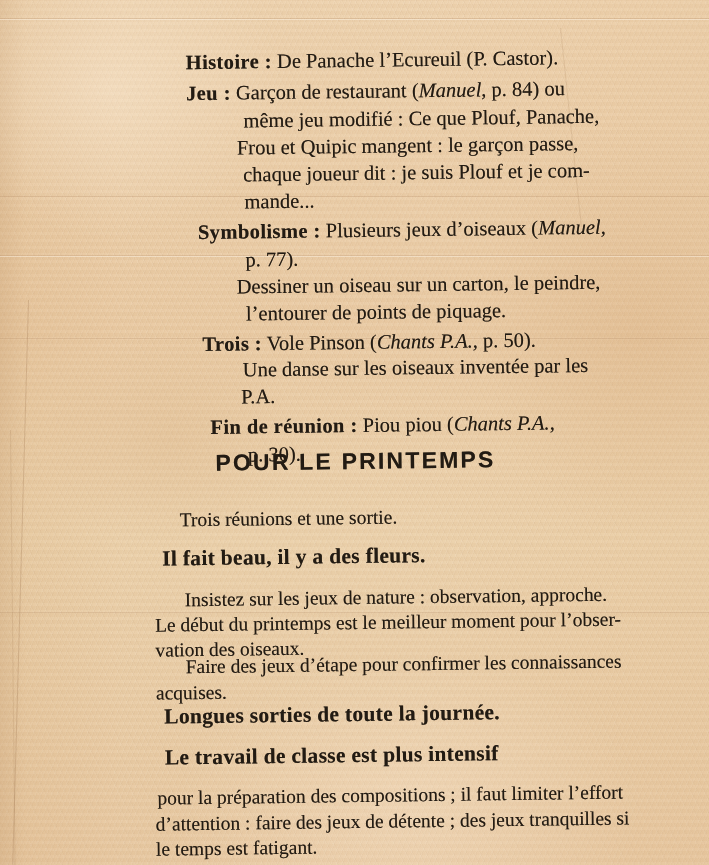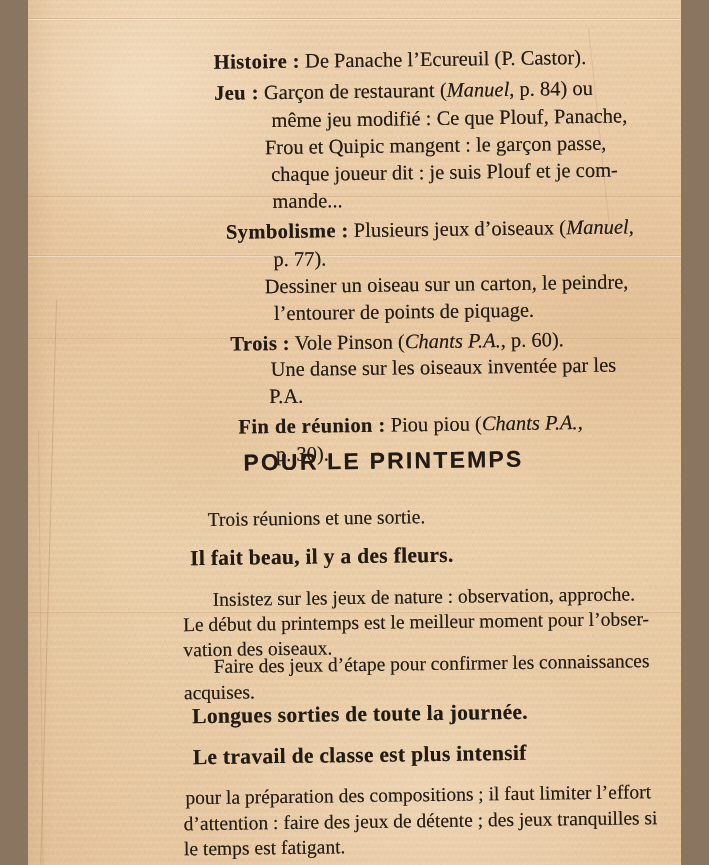--- a/index.html
+++ b/index.html
@@ -4,21 +4,21 @@
 <title>Scanned page</title>
 <style>
   html, body {
     margin: 0;
     padding: 0;
     background: #8a7560;
   }
 
   #page {
     position: relative;
-    width: 653px;
+    width: 709px;
     height: 865px;
     margin: 0 auto;
     overflow: hidden;
     background-color: #e9c9a2;
     background-image:
       
       linear-gradient(90deg,
         rgba(196,156,112,0.30) 0px,
         rgba(214,176,132,0.12) 26px,
         rgba(255,245,232,0.05) 120px,
@@ -191,21 +191,21 @@
         <div class="line body-txt" style="padding-left:200px; height:28px;">
           <span class="lead">Symbolisme :</span><span> Plusieurs jeux d’oiseaux (</span><span class="ital">Manuel</span><span>,</span>
         </div>
         <div class="line body-txt" style="padding-left:247px; height:27px;">p. 77).</div>
         <div class="line body-txt" style="padding-left:238px; height:27px;">Dessiner un oiseau sur un carton, le peindre,</div>
         <div class="line body-txt" style="padding-left:247px; height:30px;">l’entourer de points de piquage.</div>
       </div>
 
       <div class="entry">
         <div class="line body-txt" style="padding-left:203px; height:26px;">
-          <span class="lead">Trois :</span><span> Vole Pinson (</span><span class="ital">Chants P.A.</span><span>, p. 60).</span>
+          <span class="lead">Trois :</span><span> Vole Pinson (</span><span class="ital">Chants P.A.</span><span>, p. 50).</span>
         </div>
         <div class="line body-txt" style="padding-left:243px; height:27px;">Une danse sur  les oiseaux  inventée  par  les</div>
         <div class="line body-txt" style="padding-left:241px; height:30px;">P.A.</div>
       </div>
 
       <div class="entry">
         <div class="line body-txt" style="padding-left:210px; height:28px;">
           <span class="lead">Fin de réunion :</span><span> Piou piou (</span><span class="ital">Chants P.A.</span><span>,</span>
         </div>
         <div class="line body-txt" style="padding-left:247px; height:27px;">p. 30).</div>

